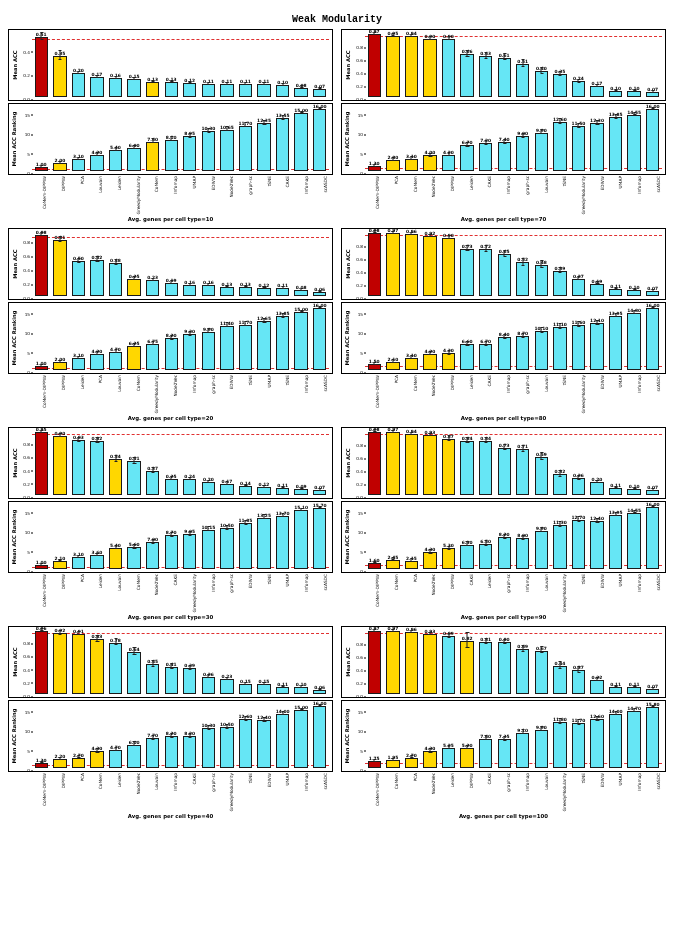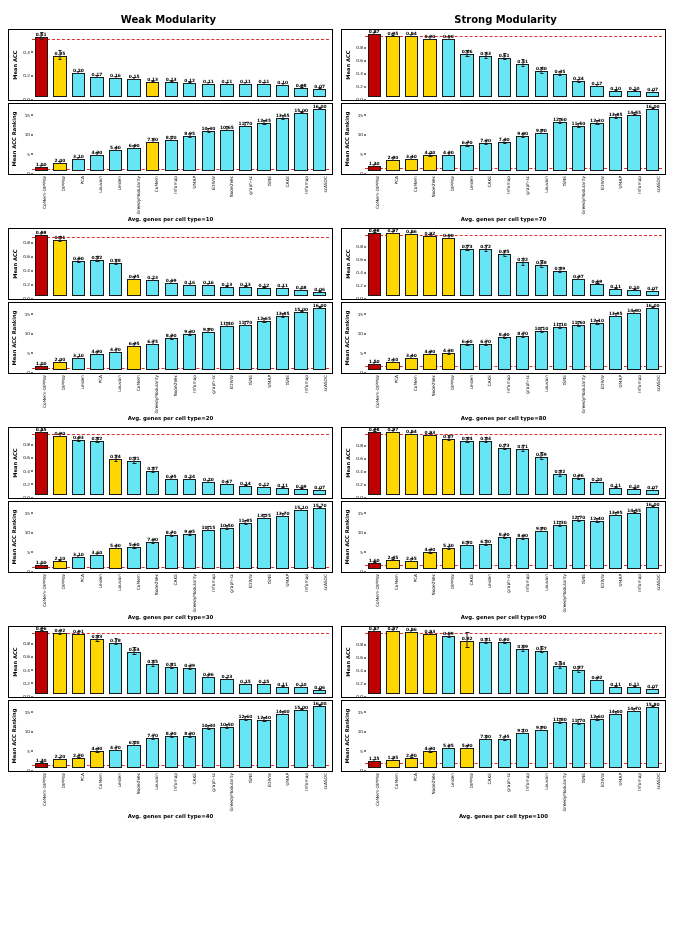--- a/index.html
+++ b/index.html
@@ -16,20 +16,21 @@
   .main-title {
     text-align: center;
     font-size: 11px;
     font-weight: bold;
     padding-top: 14px;
     letter-spacing: 0.1px;
   }
   .col-titles {
     display: flex;
     margin-top: 14px;
+    font-family: Liberation Mono, monospace;
   }
   .col-title {
     flex: 1 1 50%;
     text-align: center;
     font-size: 10px;
     font-weight: bold;
   }
 
   .grid {
     display: flex;
@@ -180,21 +181,20 @@
     margin-top: 1px;
     margin-bottom: 4px;
   }
 </style>
 </head>
 <body>
 
 <div class="page">
   <div class="col-titles">
     <div class="col-title">Weak Modularity</div>
-    <div class="col-title">Strong Modularity</div>
   </div>
   <div class="grid" id="grid">
       <div class="cell">
         <div class="panel acc">
           <div class="ylabel">
             <span>Mean ACC</span>
           </div>
           <div class="yticks">
             <div class="ytick" style="top: 69px;">0.0</div>
             <div class="ytick" style="top: 45.4286px;">0.2</div>

